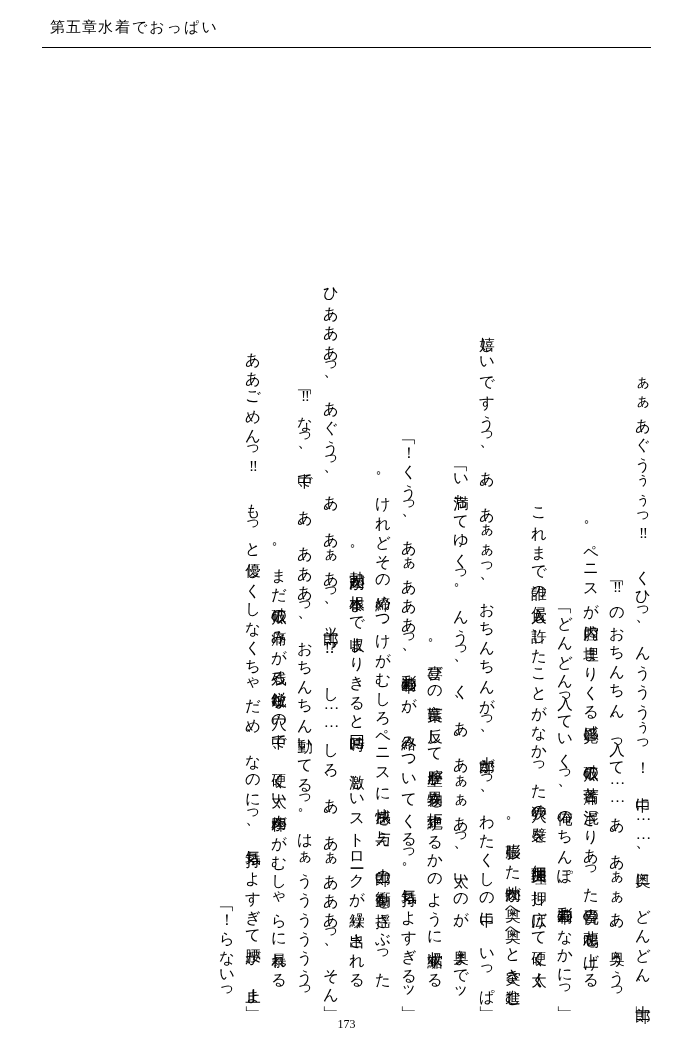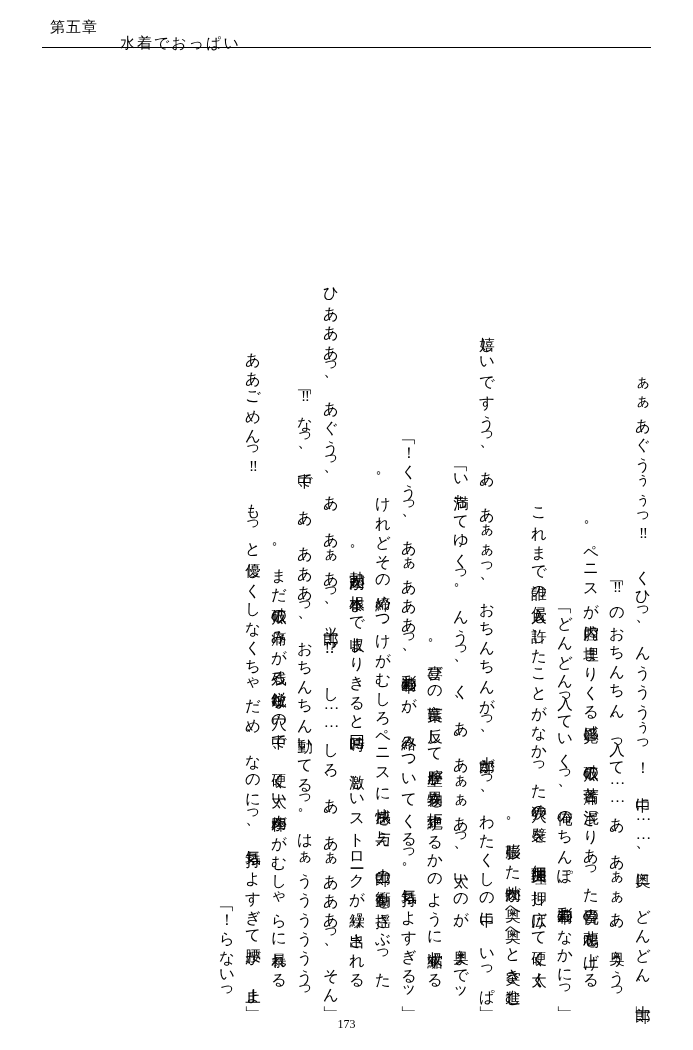--- a/index.html
+++ b/index.html
@@ -23,25 +23,23 @@
     left: 50px;
     right: 50px;
     height: 24px;
     display: flex;
     align-items: flex-start;
     font-size: 15px;
     letter-spacing: 1px;
     white-space: nowrap;
   }
   .header .chapter-num {
-    margin-right: 22px;
   }
   .header .chapter-title {
     letter-spacing: 2px;
-    margin-top: 16px;
   }
   .rule {
     position: absolute;
     top: 47px;
     left: 42px;
     right: 42px;
     border-top: 1px solid #000;
     height: 0;
   }
 

